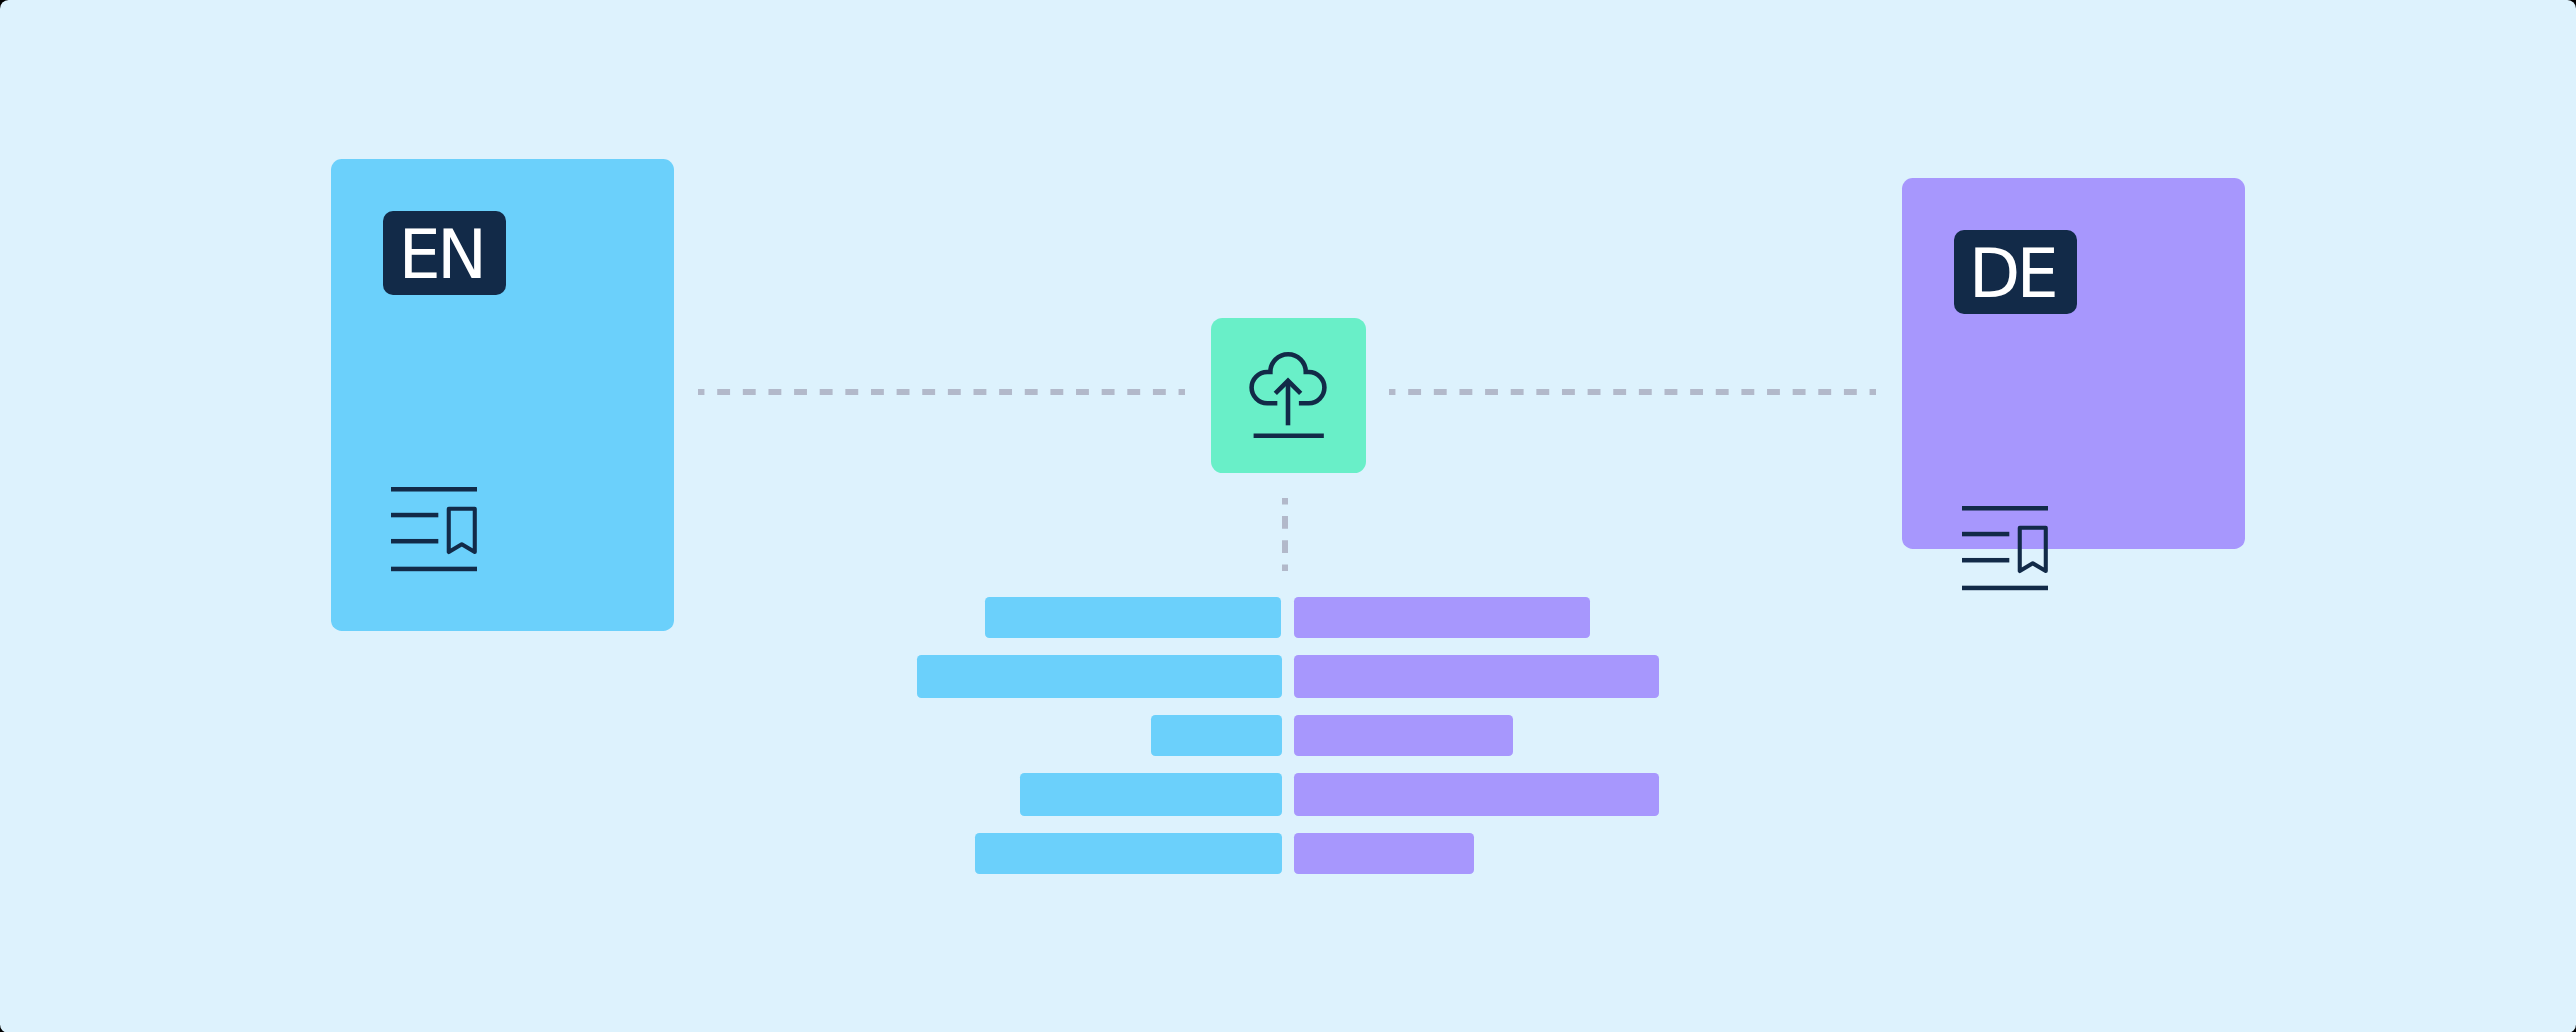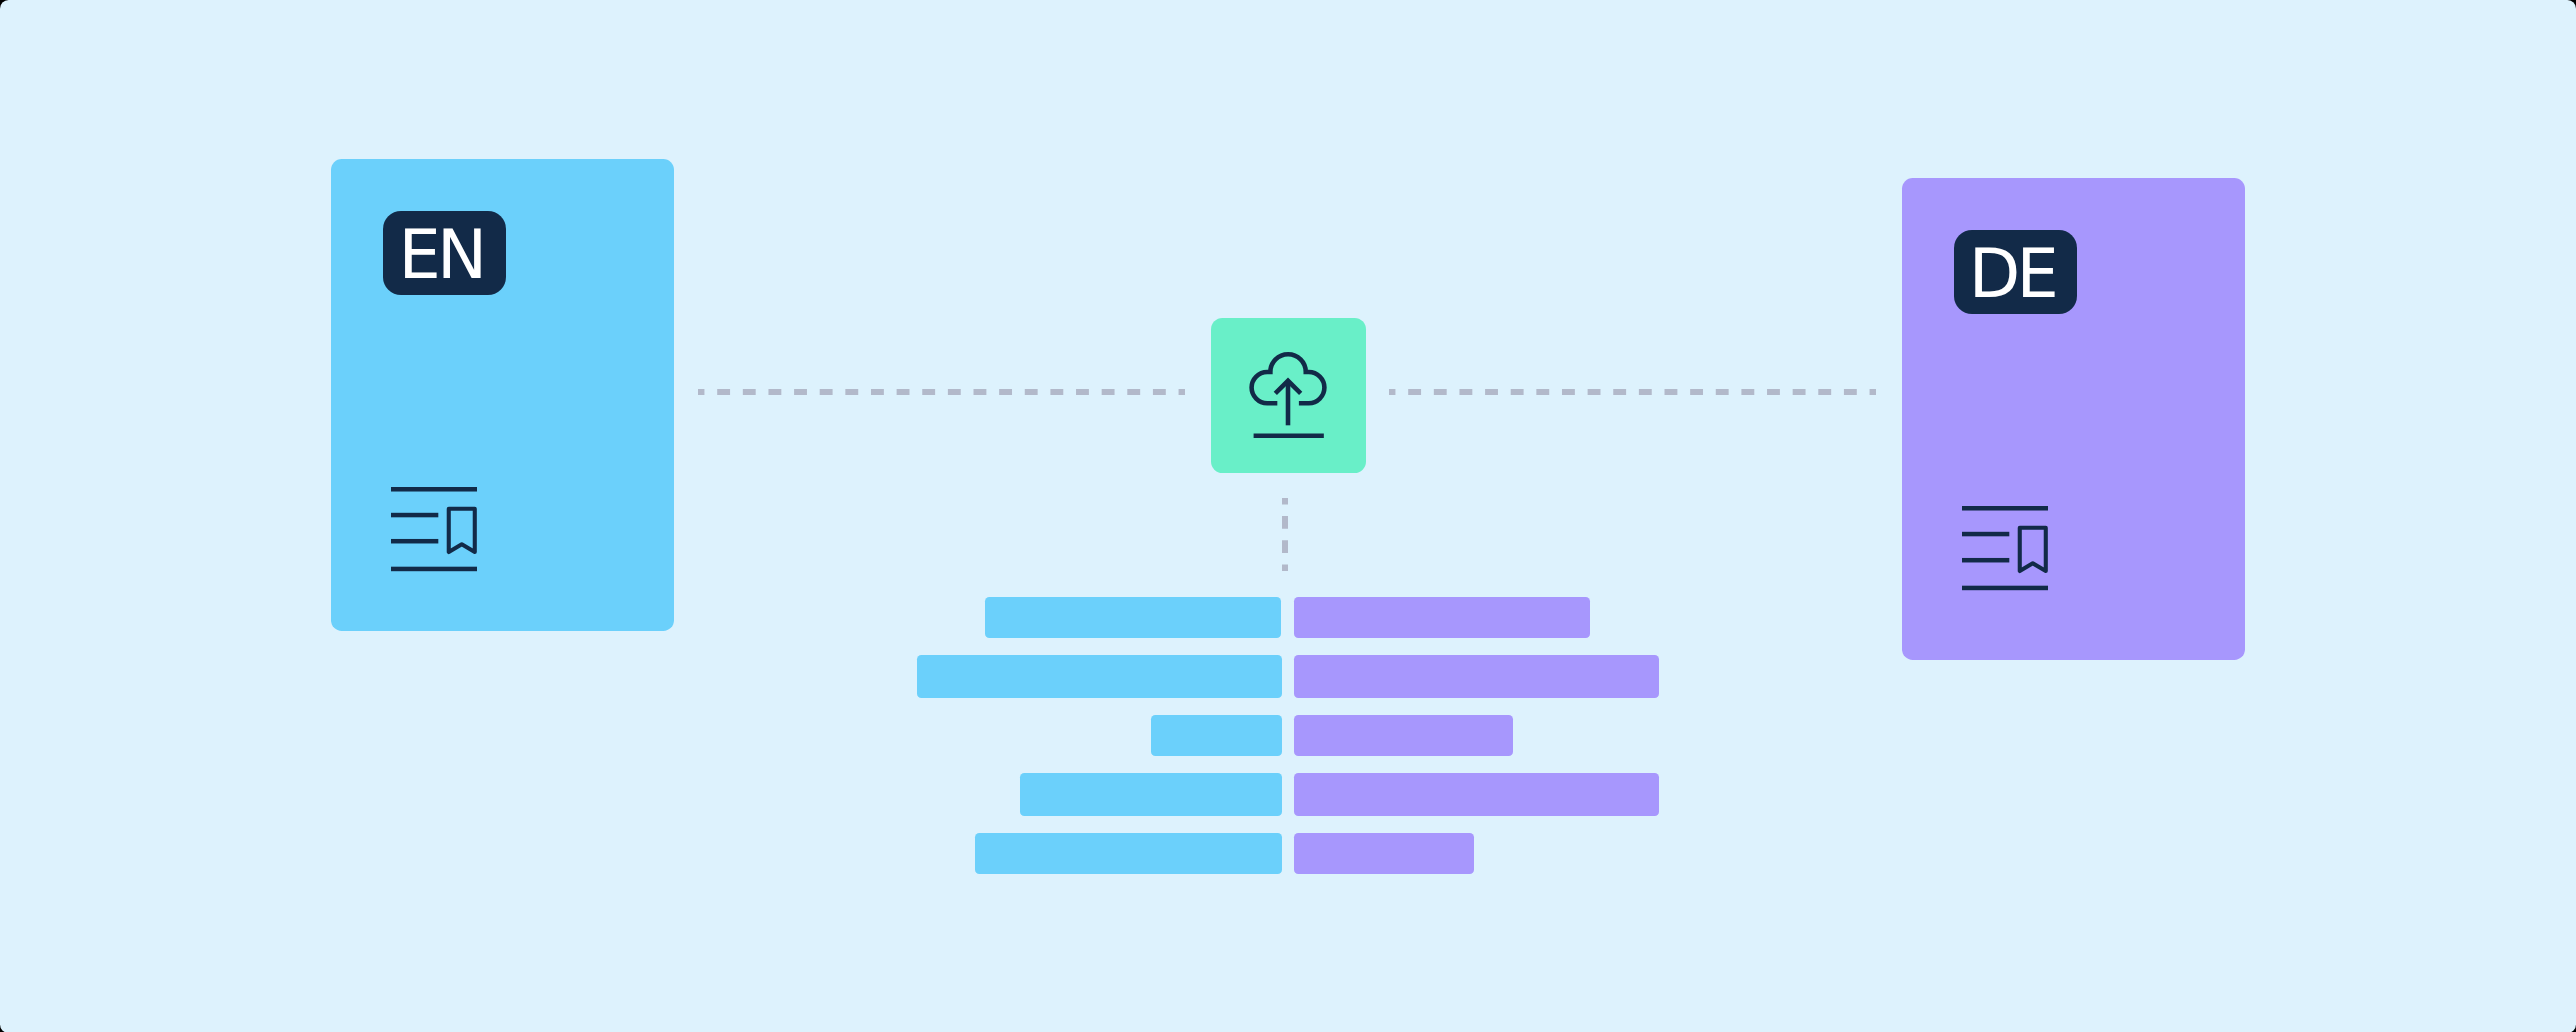--- a/index.html
+++ b/index.html
@@ -4,24 +4,24 @@
 <title>Translation memory illustration</title>
 <style>
   html,body{margin:0;padding:0;}
   body{width:2576px;height:1033px;overflow:hidden;background:#000000;
        font-family:"Liberation Sans", sans-serif;}
   .stage{position:relative;width:2576px;height:1033px;background:#ddf2fd;
          border-radius:8.6px;overflow:hidden;}
 
   .doc-card{position:absolute;border-radius:10.7px;}
   #source-card{left:331px;top:159px;width:343px;height:472px;background:#6bd0fb;}
-  #target-card{left:1902px;top:178px;width:343px;height:482px;background:#a797fd;}
+  #target-card{left:1902px;top:178px;width:343px;height:371px;background:#a797fd;}
 
   .lang-badge{position:absolute;left:52px;top:52px;width:123px;height:84px;
-              border-radius:18px;background:#122a48;overflow:hidden;}
+              border-radius:10px;background:#122a48;overflow:hidden;}
   .lang-badge .lbl{position:absolute;left:0;top:1.6px;width:123px;height:84px;
               display:flex;align-items:center;justify-content:center;
               color:#ffffff;font-family:"DejaVu Sans",sans-serif;
               font-size:67px;letter-spacing:-3.9px;text-indent:-7.2px;
               line-height:84px;font-weight:400;white-space:nowrap;}
 
   .doc-icon{position:absolute;left:60px;top:328px;width:86px;height:86px;}
 
   #transfer-node{position:absolute;left:1211px;top:318px;width:155px;height:155px;
                  border-radius:11.4px;background:#69efc8;}

